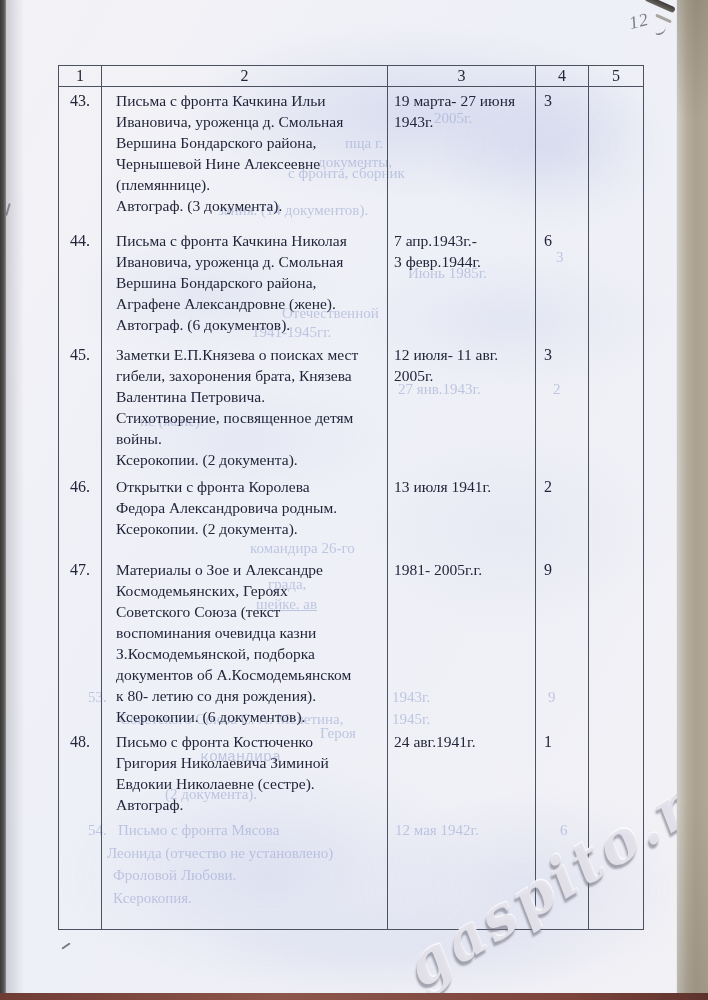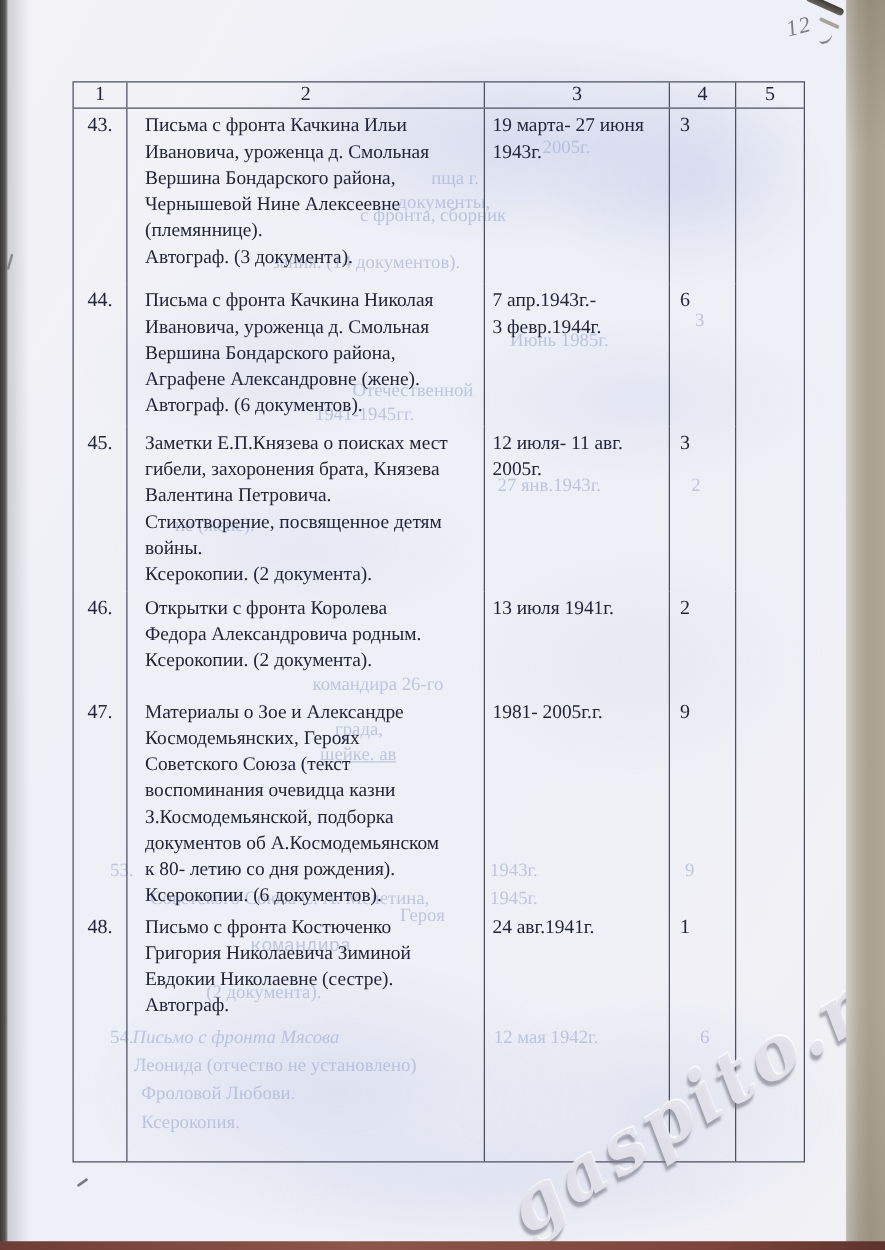--- a/index.html
+++ b/index.html
@@ -95,21 +95,21 @@
       <span class="bleed" style="left: 256px; top: 594px; text-decoration: underline;">шейке. ав</span>
       <span class="bleed" style="left: 88px; top: 687px;">53.</span>
       <span class="bleed" style="left: 320px; top: 687px; margin-top: 36px;">Героя</span>
       <span class="bleed" style="left: 392px; top: 687px;">1943г.</span>
       <span class="bleed" style="left: 548px; top: 687px;">9</span>
       <span class="bleed" style="left: 120px; top: 709px;">Советского Союза С. А. Мелетина,</span>
       <span class="bleed" style="left: 392px; top: 709px;">1945г.</span>
       <span class="bleed" style="left: 200px; top: 748px; font-family: Liberation Mono, monospace;">командира</span>
       <span class="bleed" style="left: 165px; top: 784px;">(2 документа).</span>
       <span class="bleed" style="left: 88px; top: 820px;">54.</span>
-      <span class="bleed" style="left: 106px; top: 820px; font-style: italic;">Письмо с фронта Мясова</span>
+      <span class="bleed" style="left: 118px; top: 820px;">Письмо с фронта Мясова</span>
       <span class="bleed" style="left: 395px; top: 820px;">12 мая 1942г.</span>
       <span class="bleed" style="left: 560px; top: 820px;">6</span>
       <span class="bleed" style="left: 107px; top: 843px;">Леонида (отчество не установлено)</span>
       <span class="bleed" style="left: 113px; top: 865px;">Фроловой Любови.</span>
       <span class="bleed" style="left: 113px; top: 888px;">Ксерокопия.</span>
     </div>
 
   <div class="doc-table">
     <div class="thead">
       <div class="th">1</div>

